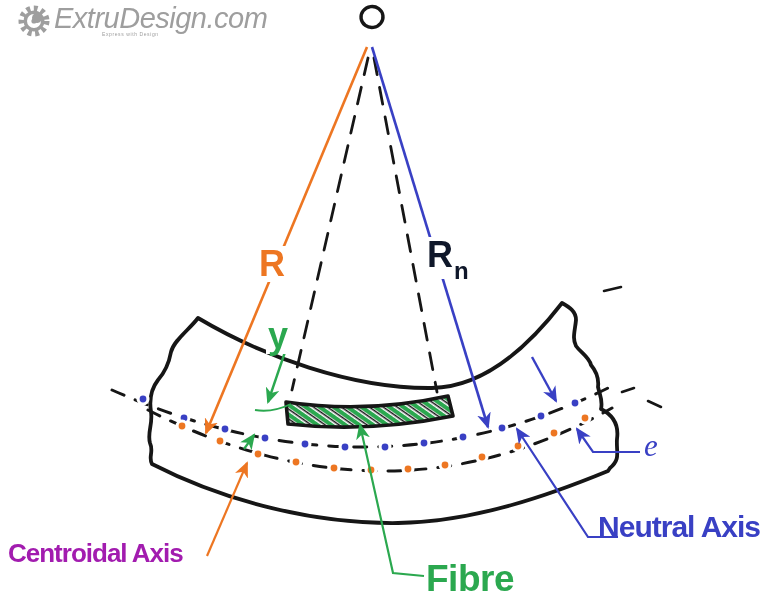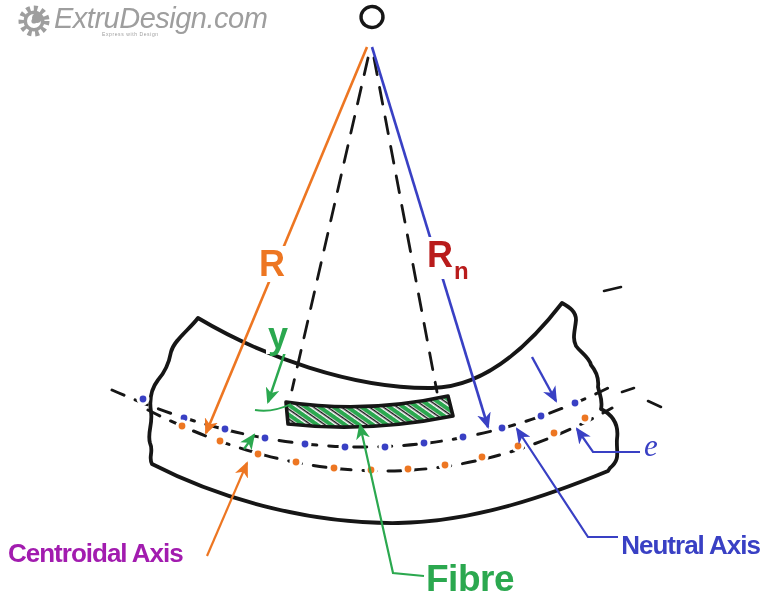--- a/index.html
+++ b/index.html
@@ -1,26 +1,26 @@
 <!DOCTYPE html>
 <html><head>
 <meta charset="utf-8">
 <style>
   html,body{margin:0;padding:0;}
   body{width:768px;height:604px;background:#ffffff;font-family:"Liberation Sans",sans-serif;overflow:hidden;}
   .stage{position:relative;width:768px;height:604px;background:#fff;}
   .stage svg.draw{position:absolute;left:0;top:0;}
   .lbl{position:absolute;line-height:1;white-space:nowrap;font-weight:bold;}
   .lbl-r{left:256px;top:246px;font-size:36px;color:#ED7622;background:#fff;padding:0 3px;}
-  .lbl-rn{left:424px;top:237px;font-size:36px;color:#b91c1c;background:#fff;padding:0 3px;}
+  .lbl-rn{left:424px;top:237px;font-size:36px;color:#0f172a;background:#fff;padding:0 3px;}
   .lbl-rn sub{font-size:24px;position:relative;top:4px;left:1px;}
   .lbl-y{left:266px;top:318px;font-size:36px;color:#2BA84F;background:#fff;padding:0 2px;}
   .lbl-e{left:644px;top:430px;font-size:31px;color:#3940C4;font-family:"Liberation Serif",serif;font-style:italic;font-weight:normal;}
   .lbl-centroidal{left:8px;top:540px;font-size:26px;letter-spacing:-1px;color:#a21caf;}
-  .lbl-neutral{right:8px;top:532px;font-size:26px;letter-spacing:-1px;color:#3940C4;}
+  .lbl-neutral{right:8px;top:512px;font-size:30px;letter-spacing:-1px;color:#3940C4;}
   .lbl-fibre{left:426px;top:560px;font-size:37px;letter-spacing:-0.5px;color:#2BA84F;}
   .logo{position:absolute;left:16px;top:2px;display:flex;align-items:flex-start;color:#9E9E9E;}
   .logo .brand{font-size:29px;font-style:italic;letter-spacing:-0.5px;line-height:1;margin-left:2px;margin-top:2px;font-weight:normal;}
   .logo .tagline{position:absolute;left:86px;top:29px;font-size:5px;letter-spacing:0.6px;color:#9E9E9E;font-style:normal;}
   .gear{width:36px;height:36px;}
 </style>
 </head>
 <body>
 
 <div class="stage">

